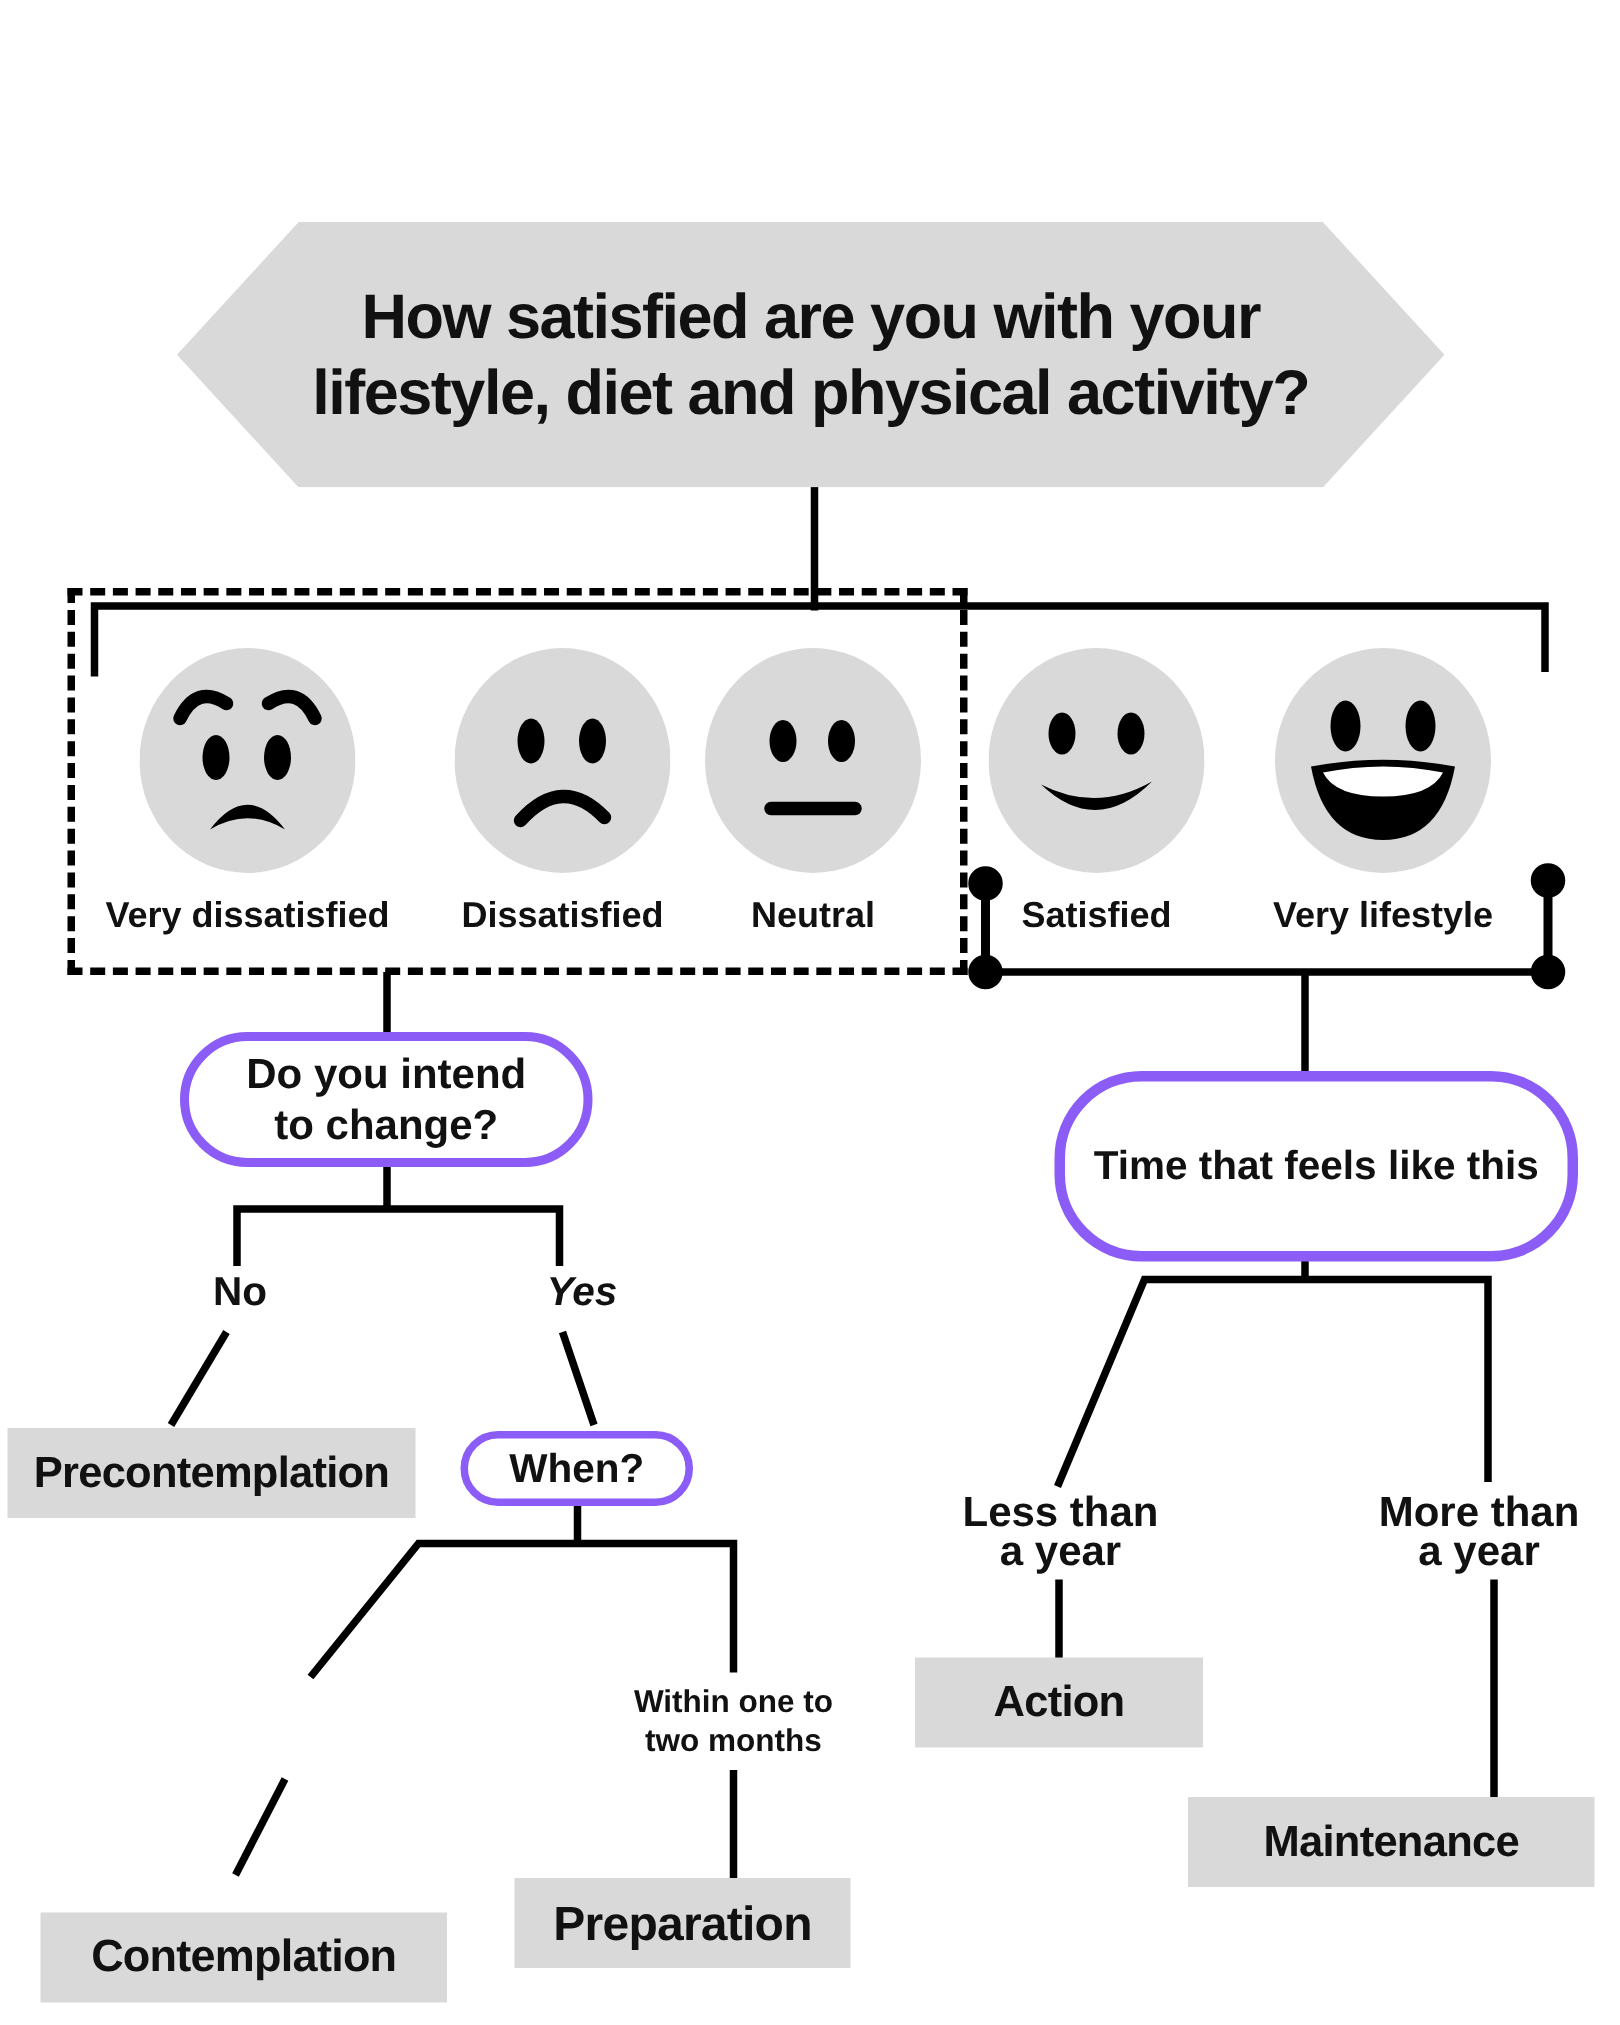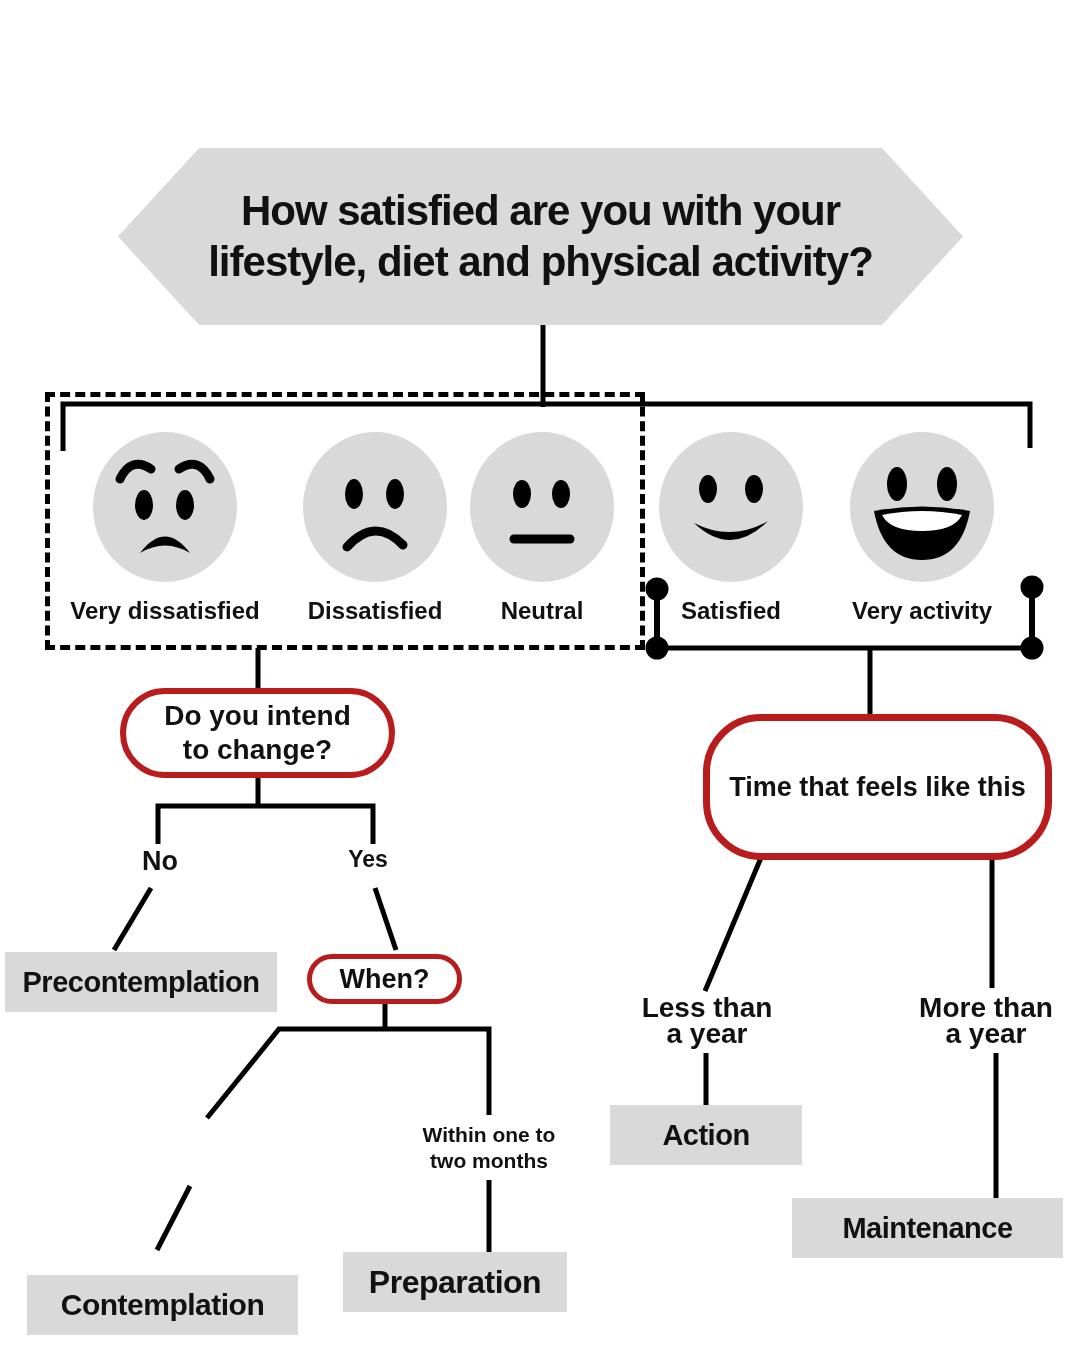--- a/index.html
+++ b/index.html
@@ -27,35 +27,35 @@
   
   .face { position:absolute; width:144px; height:150px; top:432px; }
   .face svg { display:block; }
   .face-label {
     position:absolute; top:597px; transform:translateX(-50%);
     font-size:24px; font-weight:700; white-space:nowrap; line-height:28px;
   }
 
   
   .pill {
-    position:absolute; background:#fff; border:6px solid #b91c1c; box-sizing:border-box;
+    position:absolute; background:#fff; border:6px solid #8b5cf6; box-sizing:border-box;
     display:flex; flex-direction:column; align-items:center; justify-content:center;
     font-weight:700; text-align:center;
   }
   .pill-intend { left:120px; top:688px; width:275px; height:90px; border-radius:46px; font-size:28px; line-height:34px; }
   .pill-when   { left:307px; top:954px; width:155px; height:50px; border-radius:26px; font-size:27px; border-width:5px; }
-  .pill-time   { left:703px; top:714px; width:349px; height:146px; border-radius:58px; font-size:27px; border-width:7px;text-align:right; }
+  .pill-time   { left:703px; top:714px; width:349px; height:127px; border-radius:58px; font-size:27px; border-width:7px;text-align:right; }
 
   
   .branch-label {
     position:absolute; transform:translateX(-50%); text-align:center;
     font-weight:700; white-space:nowrap;
   }
   .lbl-no   { left:160px; top:846px; font-size:27px; }
-  .lbl-yes  { left:368px; top:846px; font-size:23px; }
+  .lbl-yes  { left:388px; top:846px; font-size:27px;font-style:italic; }
   .lbl-small { font-size:21px; line-height:26px; }
   .lbl-year  { font-size:28px; line-height:26px; }
   .lbl-when-left  { left:230px; top:1122px; }
   .lbl-when-right { left:489px; top:1122px; }
   .lbl-less { left:707px; top:995px; }
   .lbl-more { left:986px; top:995px; }
 
   
   .result-box {
     position:absolute; background:#d9d9d9;
@@ -155,21 +155,21 @@
       <ellipse cx="97" cy="52" rx="10" ry="17" fill="#000"></ellipse>
       <path d="M24,79 Q72,70 120,79 Q111,128 72,128 Q33,128 24,79 Z" fill="#000"></path>
       <path d="M32,83 Q72,75 112,83 Q104,99 72,99 Q40,99 32,83 Z" fill="#fff"></path>
     </svg>
   </div>
 
   <div class="face-label" style="left:165px;">Very dissatisfied</div>
   <div class="face-label" style="left:375px;">Dissatisfied</div>
   <div class="face-label" style="left:542px;">Neutral</div>
   <div class="face-label" style="left:731px;">Satisfied</div>
-  <div class="face-label" style="left:922px;">Very activity</div>
+  <div class="face-label" style="left:922px;">Very lifestyle</div>
 
   <div class="pill pill-intend">
     <div>Do you intend</div>
     <div>to change?</div>
   </div>
   <div class="pill pill-when">
     <div>When?</div>
   </div>
   <div class="pill pill-time">
     <div>Time that feels like this</div>

